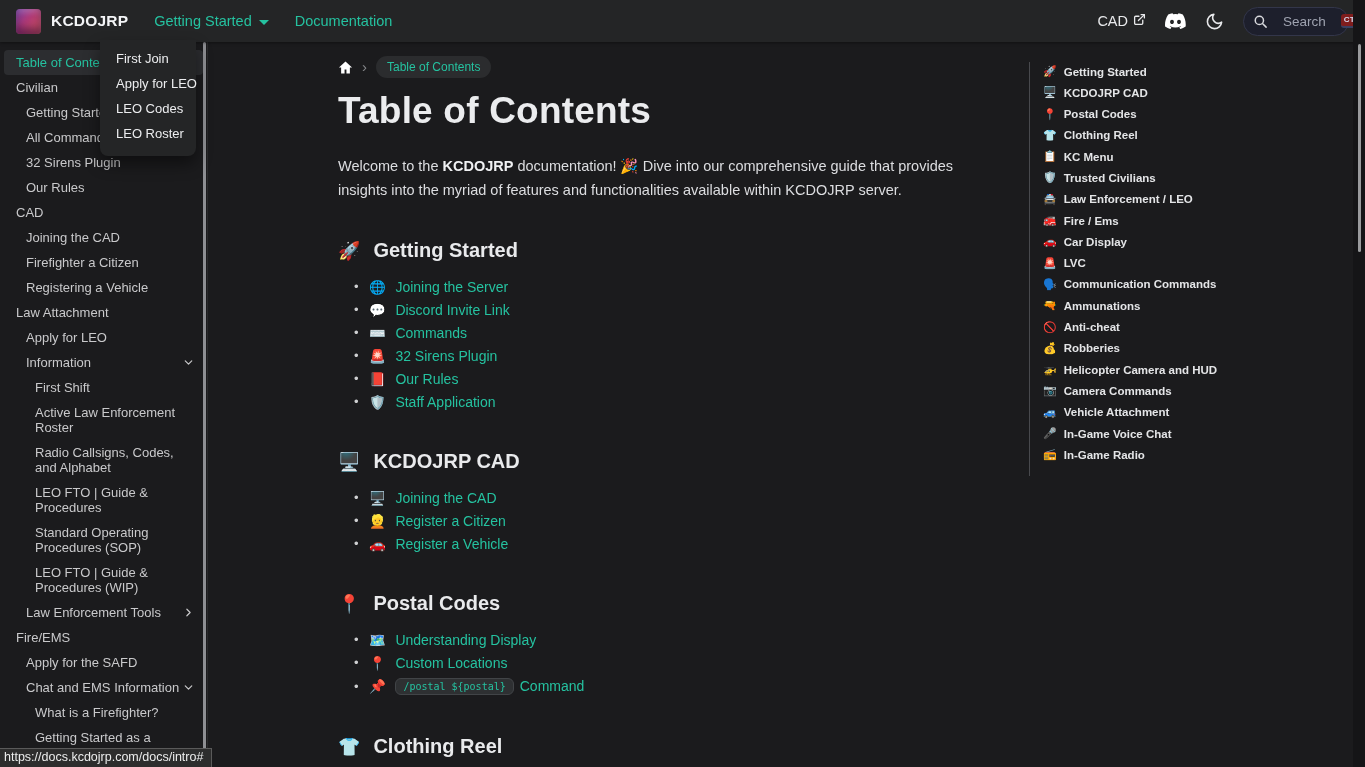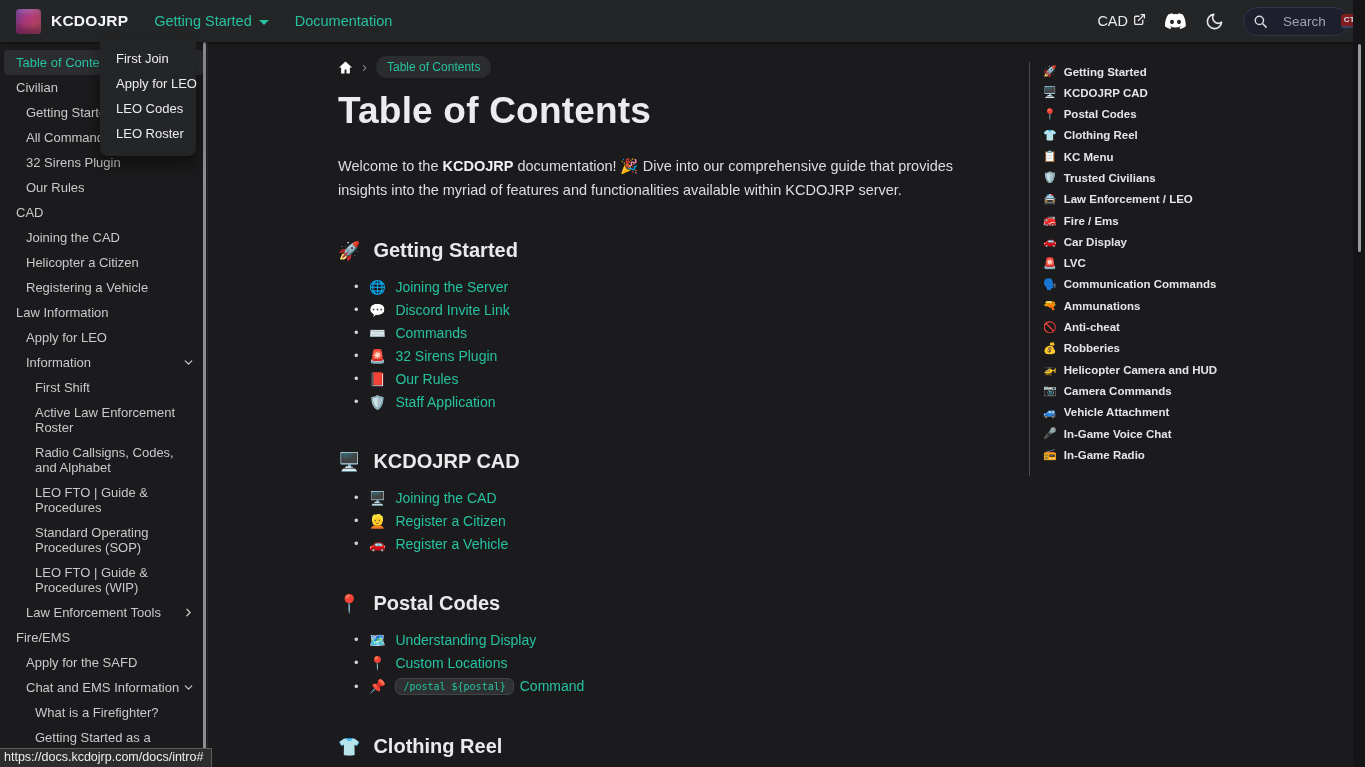--- a/index.html
+++ b/index.html
@@ -200,29 +200,29 @@
       </div>
       <div class="side-item v-l0">
         <span class="side-label">CAD</span>
         
       </div>
       <div class="side-item v-l1">
         <span class="side-label">Joining the CAD</span>
         
       </div>
       <div class="side-item v-l1">
-        <span class="side-label">Helicopter a Citizen</span>
+        <span class="side-label">Firefighter a Citizen</span>
         
       </div>
       <div class="side-item v-l1">
         <span class="side-label">Registering a Vehicle</span>
         
       </div>
       <div class="side-item v-l0">
-        <span class="side-label">Law Information</span>
+        <span class="side-label">Law Attachment</span>
         
       </div>
       <div class="side-item v-l1">
         <span class="side-label">Apply for LEO</span>
         
       </div>
       <div class="side-item v-l1">
         <span class="side-label">Information</span>
         <span class="chev v-down">
           <svg width="13" height="13" viewBox="0 0 24 24" fill="none" stroke="#c9c9cb" stroke-width="2.2" stroke-linecap="round" stroke-linejoin="round">

